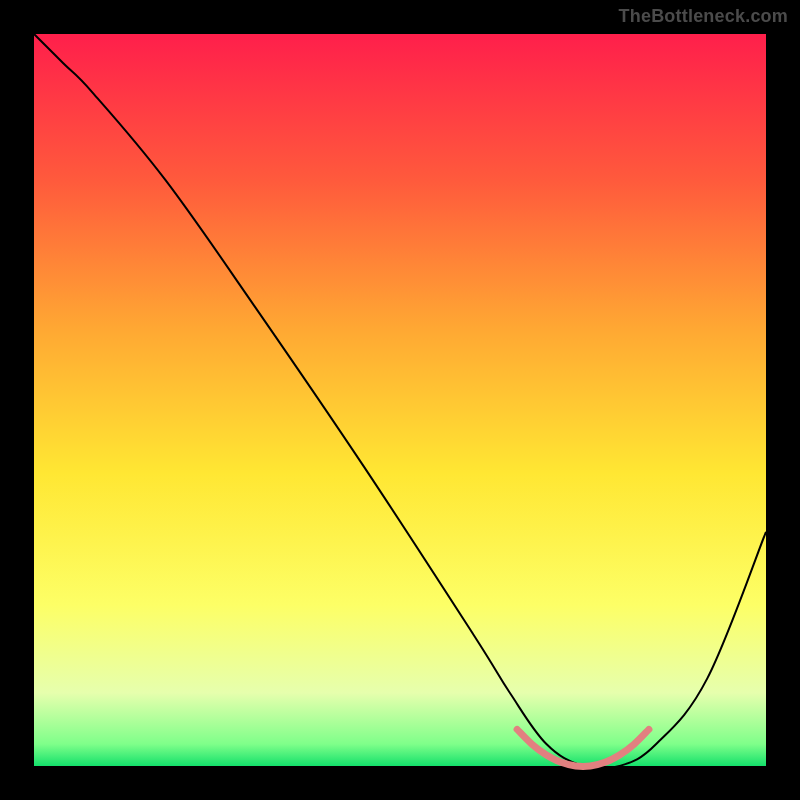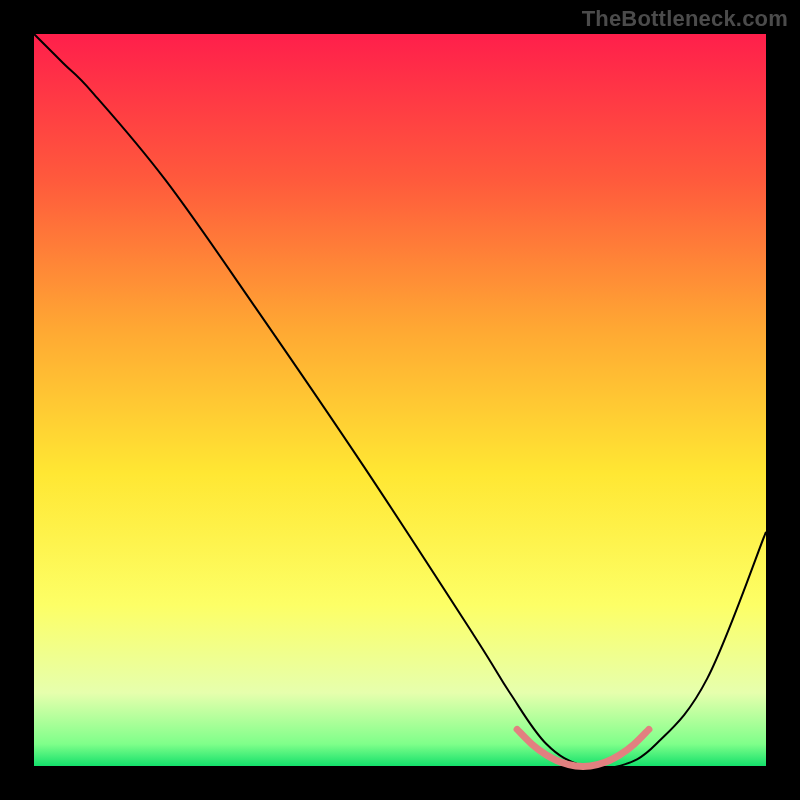--- a/index.html
+++ b/index.html
@@ -15,21 +15,21 @@
     position: relative;
     width: 800px;
     height: 800px;
     background: #000;
   }
   .watermark {
     position: absolute;
     top: 6px;
     right: 12px;
     color: #4b4b4b;
-    font-size: 22px;
+    font-size: 18px;
     font-weight: 600;
     letter-spacing: 0.2px;
     z-index: 3;
   }
   svg {
     position: absolute;
     top: 0;
     left: 0;
   }
 </style>

